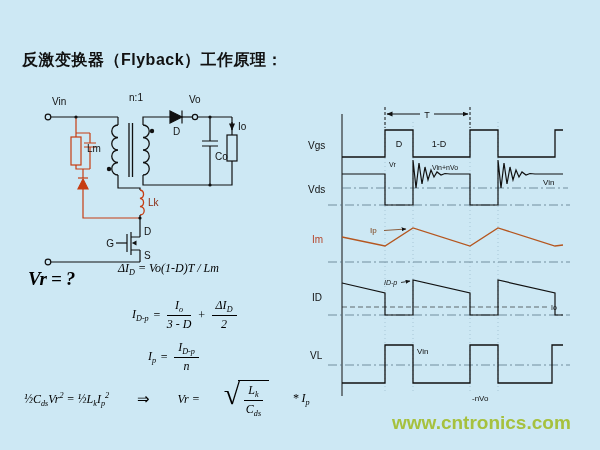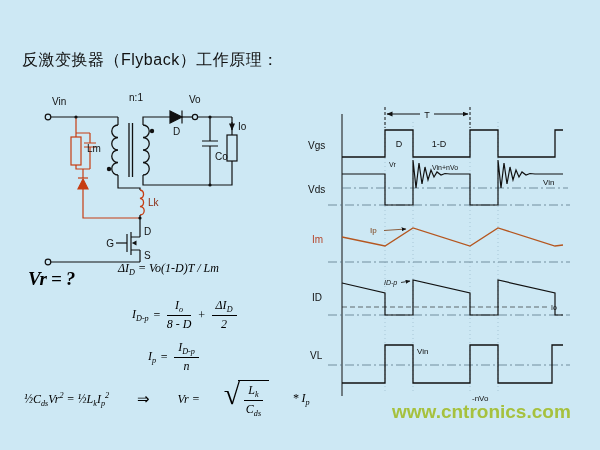--- a/index.html
+++ b/index.html
@@ -1,36 +1,36 @@
 <!DOCTYPE html>
 <html><head>
 <meta charset="utf-8">
 <style>
   *{margin:0;padding:0;box-sizing:border-box}
   html,body{width:600px;height:450px}
   body{position:relative;background:#cde8f4;font-family:"Liberation Sans",sans-serif;overflow:hidden;color:#111}
-  .title{position:absolute;left:22px;top:50px;font-size:16px;font-weight:normal;letter-spacing:.5px}
+  .title{position:absolute;left:22px;top:50px;font-size:16px;font-weight:bold;letter-spacing:.5px}
   .circuit{position:absolute;left:30px;top:85px}
   .waves{position:absolute;left:300px;top:100px}
   .formula{position:absolute;font-family:"Liberation Serif",serif;font-style:italic;color:#000;font-size:12px;display:flex;align-items:center;gap:4px;white-space:nowrap}
   .f-vrq{left:28px;top:268px;font-size:19px;font-weight:bold}
   .f1{left:118px;top:261px}
   .f2{left:132px;top:298px}
   .f3{left:148px;top:340px}
   .f4{left:24px;top:380px;gap:24px}
   sub{font-size:.68em}
   sup{font-size:.68em}
   .frac{display:inline-block;vertical-align:middle;text-align:center;margin:0 2px}
   .frac .num{display:block;border-bottom:1px solid #000;padding:0 4px 1px}
   .frac .den{display:block;padding-top:1px}
   .imply{font-style:normal;font-size:15px;margin:0 4px}
   .sqrt{display:inline-flex;align-items:flex-start}
   .sqrt .radical{font-style:normal;font-size:30px;line-height:.95;margin-right:-2px}
   .sqrt .radicand{border-top:1.5px solid #000;padding:2px 4px 0}
-  .watermark{position:absolute;left:392px;top:401px;font-size:19px;font-weight:bold;color:#a6c13e}
+  .watermark{position:absolute;left:392px;top:412px;font-size:19px;font-weight:bold;color:#a6c13e}
 </style>
 </head>
 <body>
 
 <div class="title">反激变换器（Flyback）工作原理：</div>
 
 <svg class="circuit" width="250" height="195" viewBox="0 0 250 195">
   <defs>
     <marker id="arr" markerWidth="7" markerHeight="7" refX="5.5" refY="2.5" orient="auto">
       <path d="M0,0 L6,2.5 L0,5 Z" fill="#111"></path>
@@ -115,21 +115,21 @@
 
 <div class="formula f1">
   <span><span>ΔI</span><sub>D</sub><span> = Vo(1-D)T / Lm</span></span>
 </div>
 
 <div class="formula f2">
   <span><span>I</span><sub>D-p</sub></span>
   <span>=</span>
   <span class="frac">
     <span class="num"><span>I</span><sub>o</sub></span>
-    <span class="den">8 - D</span>
+    <span class="den">3 - D</span>
   </span>
   <span>+</span>
   <span class="frac">
     <span class="num"><span>ΔI</span><sub>D</sub></span>
     <span class="den">2</span>
   </span>
 </div>
 
 <div class="formula f3">
   <span><span>I</span><sub>p</sub></span>

